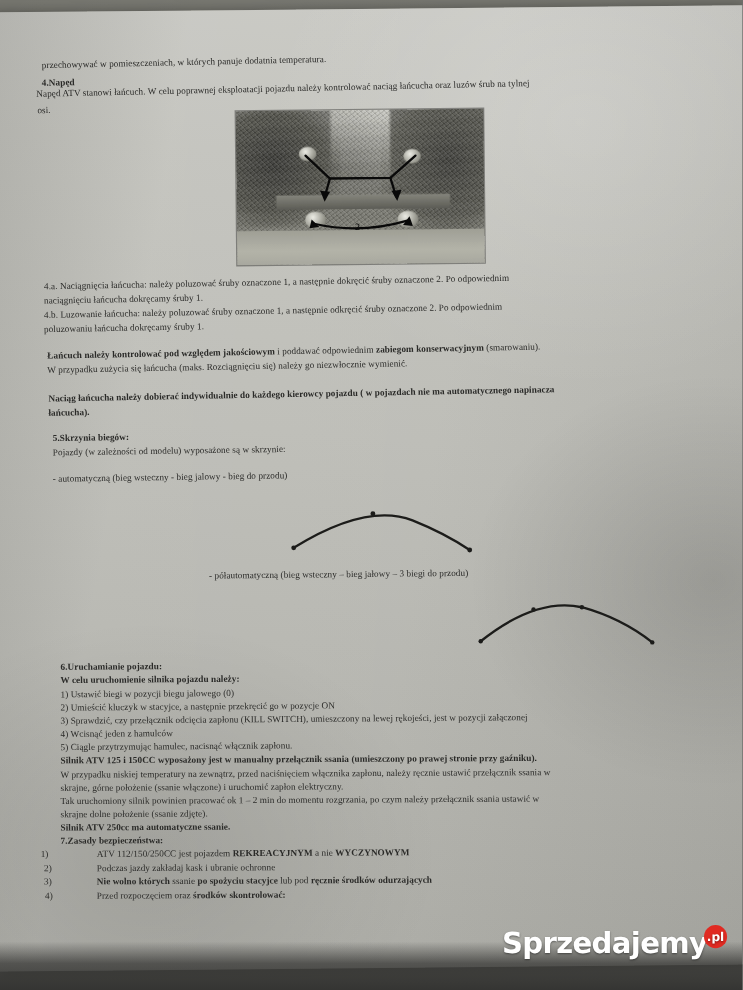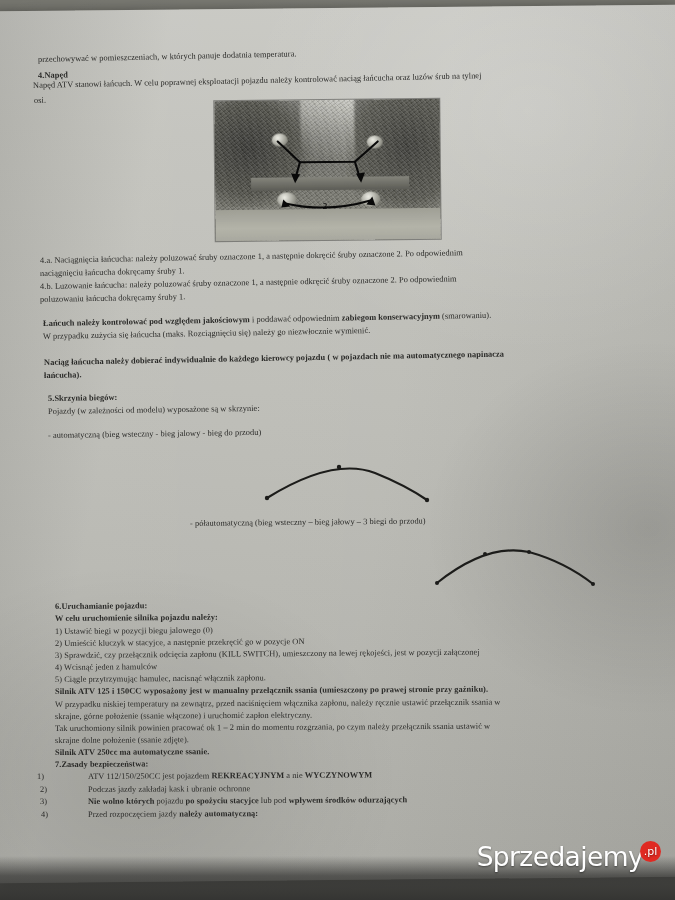--- a/index.html
+++ b/index.html
@@ -80,23 +80,23 @@
     background:radial-gradient(circle at 38% 34%, #e6e6df, #9a9a91 62%, #6e6e67 100%);filter:blur(.3px);}
   #photo svg{position:absolute;inset:0;}
 
   
   .gear-dia{position:absolute;}
   .gear-dia svg{display:block;overflow:visible;}
 
   
   #wm{
     position:absolute;right:14px;bottom:26px;
-    display:flex;
+    display:flex;align-items:center;
     font-family:"DejaVu Sans", sans-serif;
-    font-weight:normal;font-size:26.5px;color:#ffffff;
+    font-weight:bold;font-size:26.5px;color:#ffffff;
     letter-spacing:-0.6px;
     text-shadow:0 1px 2px rgba(0,0,0,.45);
   }
   #wm .pl{
     display:inline-flex;align-items:center;justify-content:center;
     width:21px;height:21px;border-radius:50%;
     background:#e02a22;color:#fff;font-size:11px;
     margin-left:-3px;margin-bottom:12px;letter-spacing:0;
   }
   
@@ -204,26 +204,26 @@
     <div class="ln tiltF" style="left:37px;top:771px;">1)</div>
     <div class="ln tiltF" style="left:88px;top:771px;">
       <span>ATV 112/150/250CC  jest pojazdem </span><span class="b">REKREACYJNYM</span><span> a nie </span><span class="b">WYCZYNOWYM</span>
     </div>
 
     <div class="ln tiltF" style="left:40px;top:784px;">2)</div>
     <div class="ln tiltF" style="left:88px;top:784px;">Podczas jazdy zakładaj kask i ubranie ochronne</div>
 
     <div class="ln tiltF" style="left:40px;top:796px;">3)</div>
     <div class="ln tiltF" style="left:88px;top:796px;">
-      <span class="b">Nie wolno których</span><span> pojazdu </span><span class="b">po spożyciu stacyjce</span><span> lub pod </span><span class="b">wpływem środków odurzających</span>
+      <span class="b">Nie wolno których</span><span> ssanie </span><span class="b">po spożyciu stacyjce</span><span> lub pod </span><span class="b">ręcznie środków odurzających</span>
     </div>
 
     <div class="ln tiltF" style="left:41px;top:809px;">4)</div>
     <div class="ln tiltF" style="left:88px;top:809px;">
-      <span>Przed rozpoczęciem jazdy </span><span class="b">należy automatyczną:</span>
+      <span>Przed rozpoczęciem oraz </span><span class="b">środków skontrolować:</span>
     </div>
 
   </div>
 
   <div id="botshade"></div>
 
   <div id="wm">
     <span>Sprzedajemy</span>
       <span class="pl">.pl</span>
   </div>

